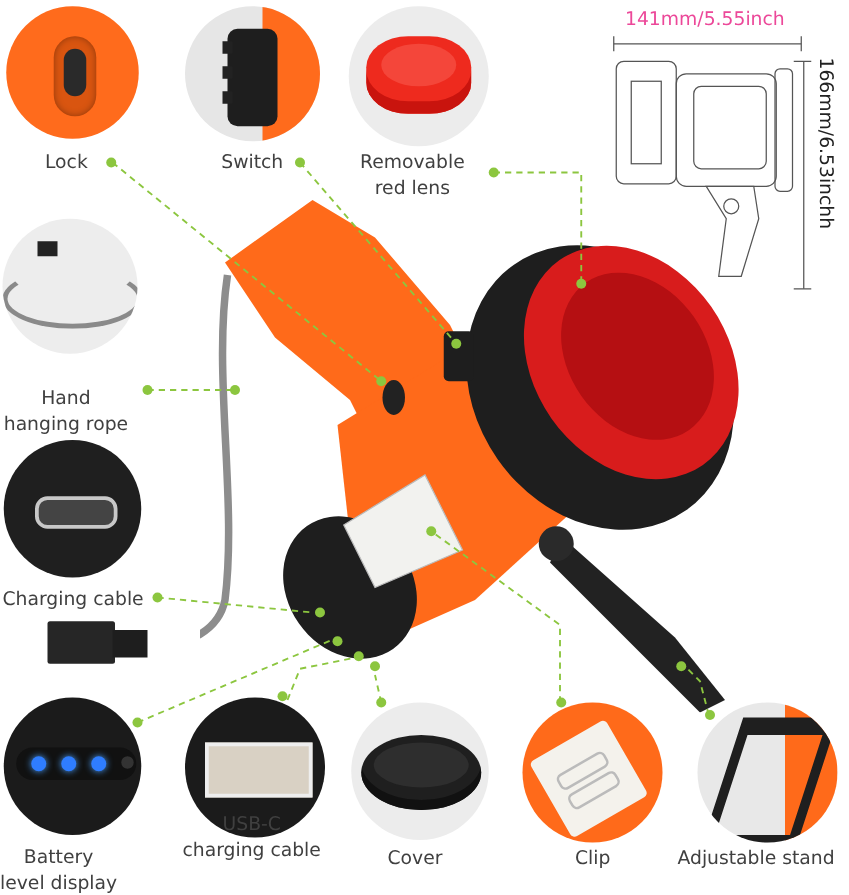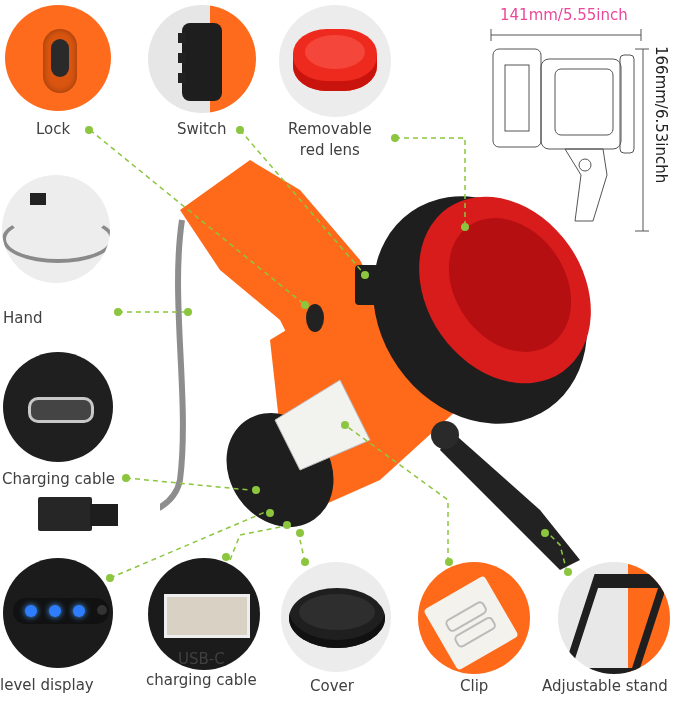--- a/index.html
+++ b/index.html
@@ -62,20 +62,21 @@
     <circle cx="100" cy="140" r="6"></circle>
   </g>
 </svg>
 
 <div class="circle" style="left:2px;top:175px;width:108px;height:108px;background:#ededed;">
   <div class="abs" style="left:28px;top:18px;width:16px;height:12px;background:#222;"></div>
   <div class="abs" style="left:0;top:40px;width:104px;height:40px;border:4px solid #8a8a8a;border-radius:50%;border-top-color:transparent;"></div>
 </div>
 <div class="label" style="left:3px;top:308px;line-height:21px;">
   <div>Hand</div>
+  <div>hanging rope</div>
 </div>
 <div class="dot" style="left:114px;top:308px;"></div>
 
 <div class="circle" style="left:3px;top:352px;width:110px;height:110px;background:#1f1f1f;">
   <div class="abs" style="left:25px;top:45px;width:60px;height:20px;border-radius:10px;border:3px solid #c8c8c8;background:#444;"></div>
 </div>
 <div class="label" style="left:2px;top:469px;">Charging cable</div>
 <div class="dot" style="left:122px;top:474px;"></div>
 
 <div class="abs" style="left:38px;top:497px;width:54px;height:34px;background:#262626;border-radius:2px;"></div>
@@ -140,20 +141,21 @@
 
 <div class="circle" style="left:3px;top:558px;width:110px;height:110px;background:#1b1b1b;">
   <div class="abs" style="left:10px;top:40px;width:96px;height:26px;border-radius:13px;background:#111;">
     <div class="abs" style="left:12px;top:7px;width:12px;height:12px;border-radius:50%;background:#2f7dff;box-shadow:0 0 6px #4aa0ff;"></div>
     <div class="abs" style="left:36px;top:7px;width:12px;height:12px;border-radius:50%;background:#2f7dff;box-shadow:0 0 6px #4aa0ff;"></div>
     <div class="abs" style="left:60px;top:7px;width:12px;height:12px;border-radius:50%;background:#2f7dff;box-shadow:0 0 6px #4aa0ff;"></div>
     <div class="abs" style="left:84px;top:7px;width:10px;height:10px;border-radius:50%;background:#333;"></div>
   </div>
 </div>
 <div class="label" style="left:0;top:675px;line-height:21px;">
+  <div>Battery</div>
   <div>level display</div>
 </div>
 
 <div class="circle" style="left:148px;top:558px;width:112px;height:112px;background:#1b1b1b;">
   <div class="abs" style="left:16px;top:36px;width:80px;height:38px;background:#d9d1c4;border:3px solid #eee;"></div>
 </div>
 <div class="label" style="left:146px;top:649px;line-height:21px;">
   <div>USB-C</div>
   <div>charging cable</div>
 </div>

